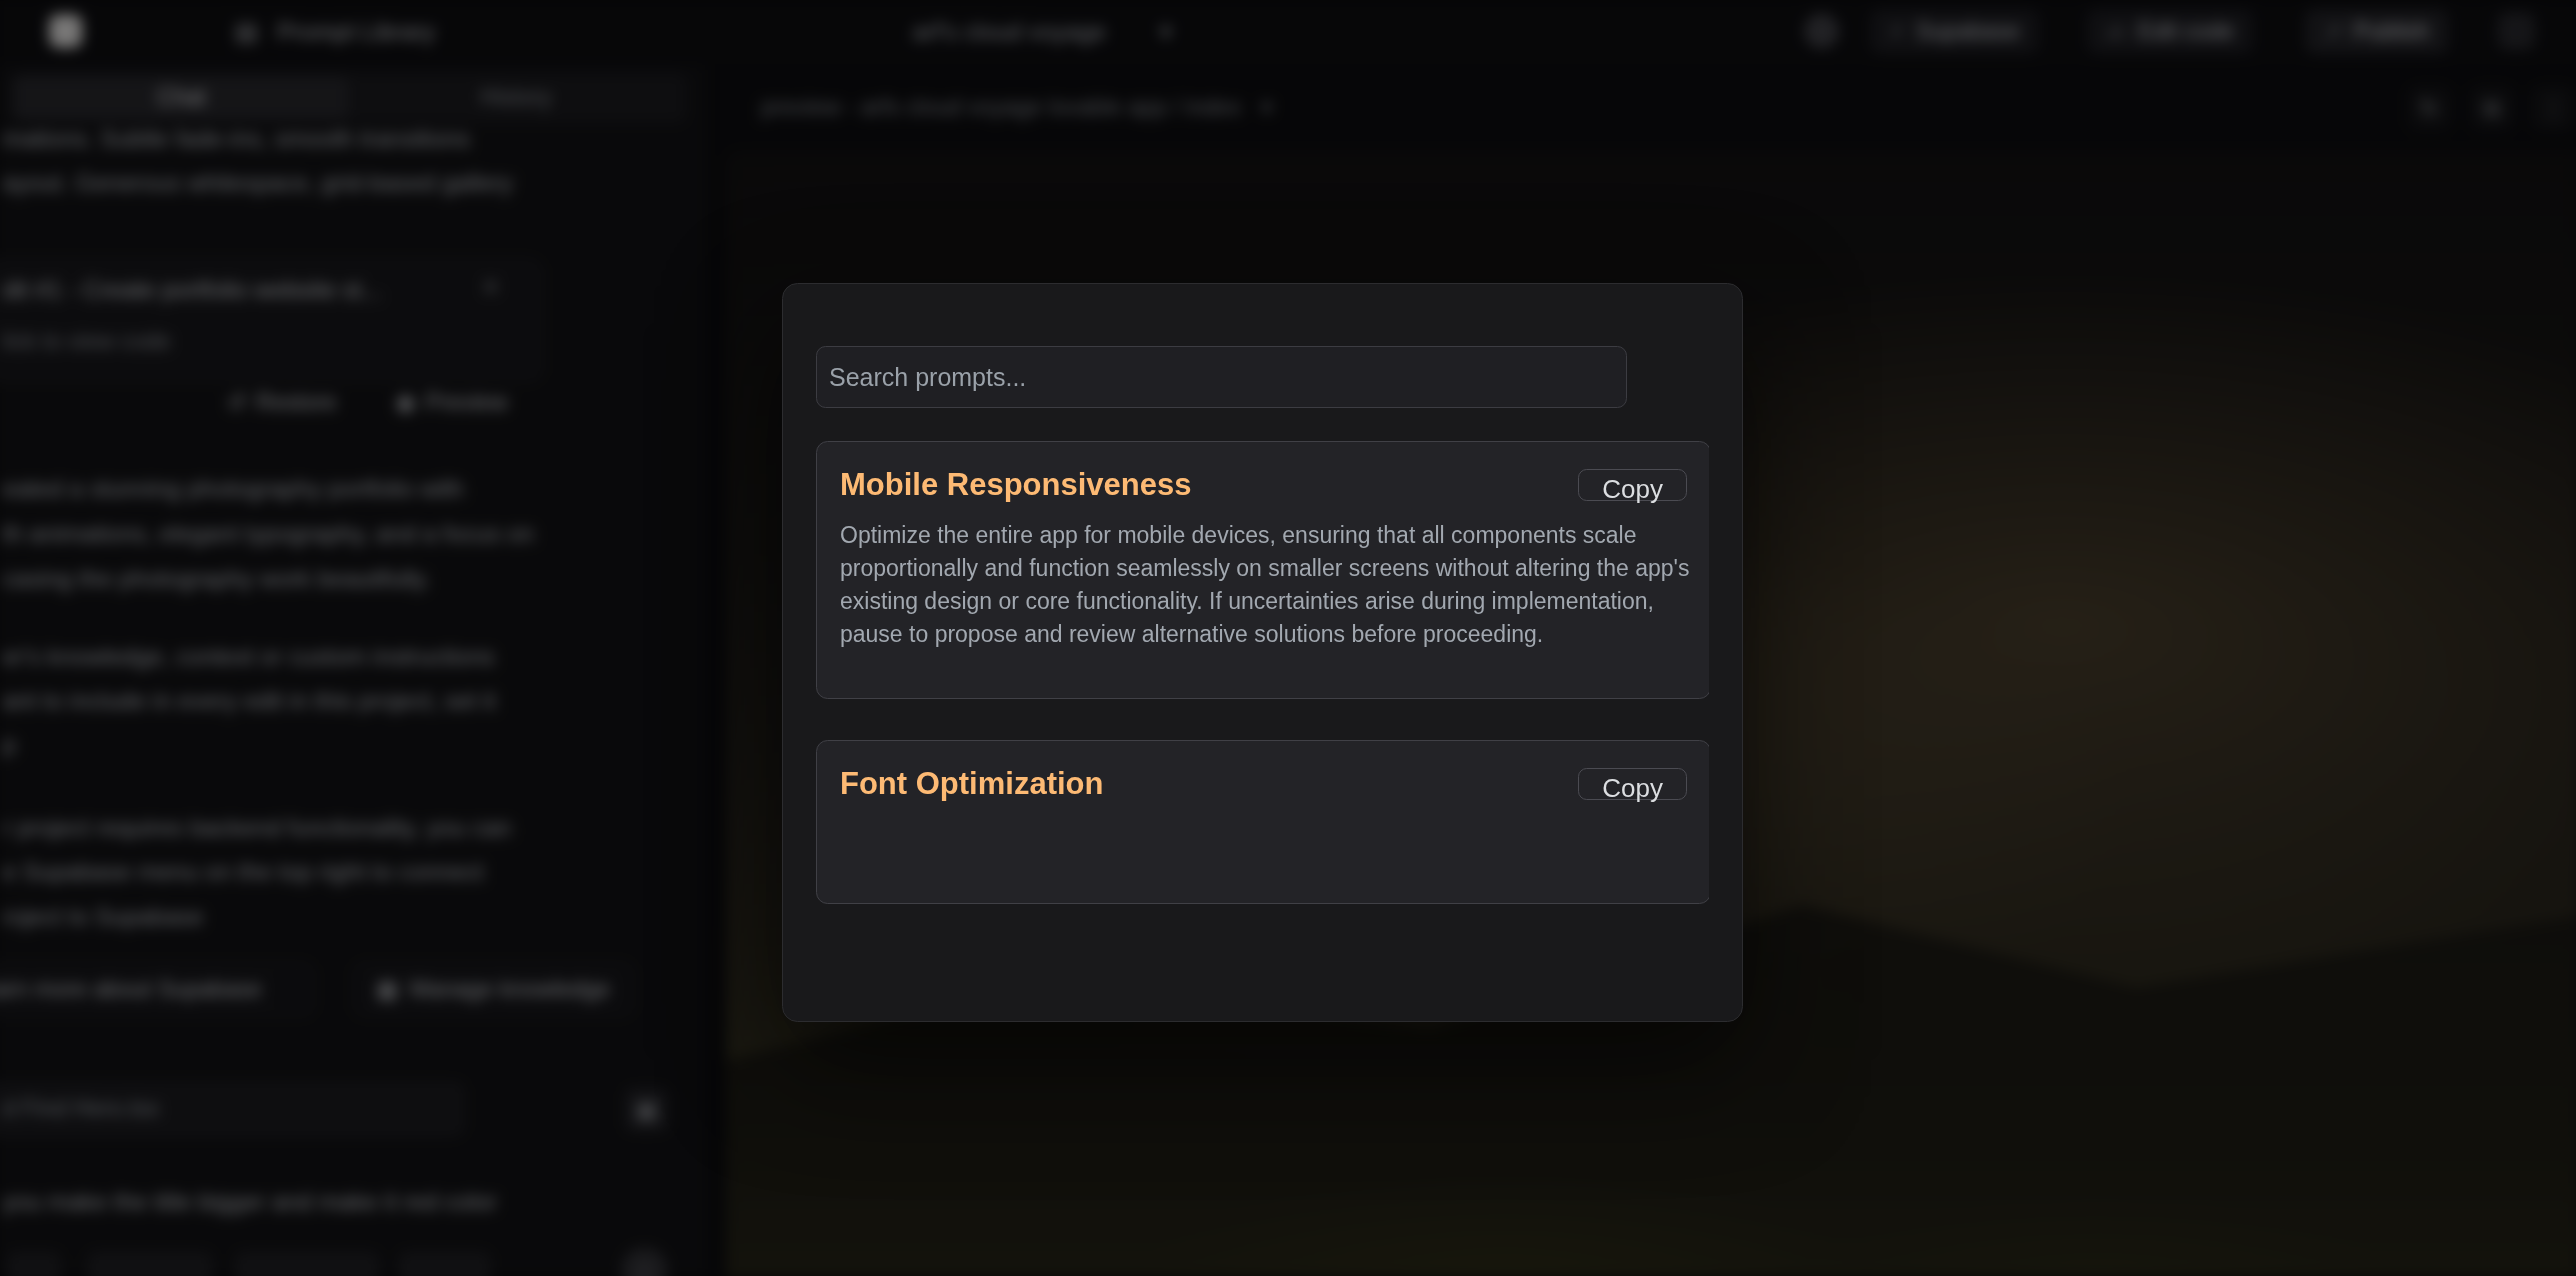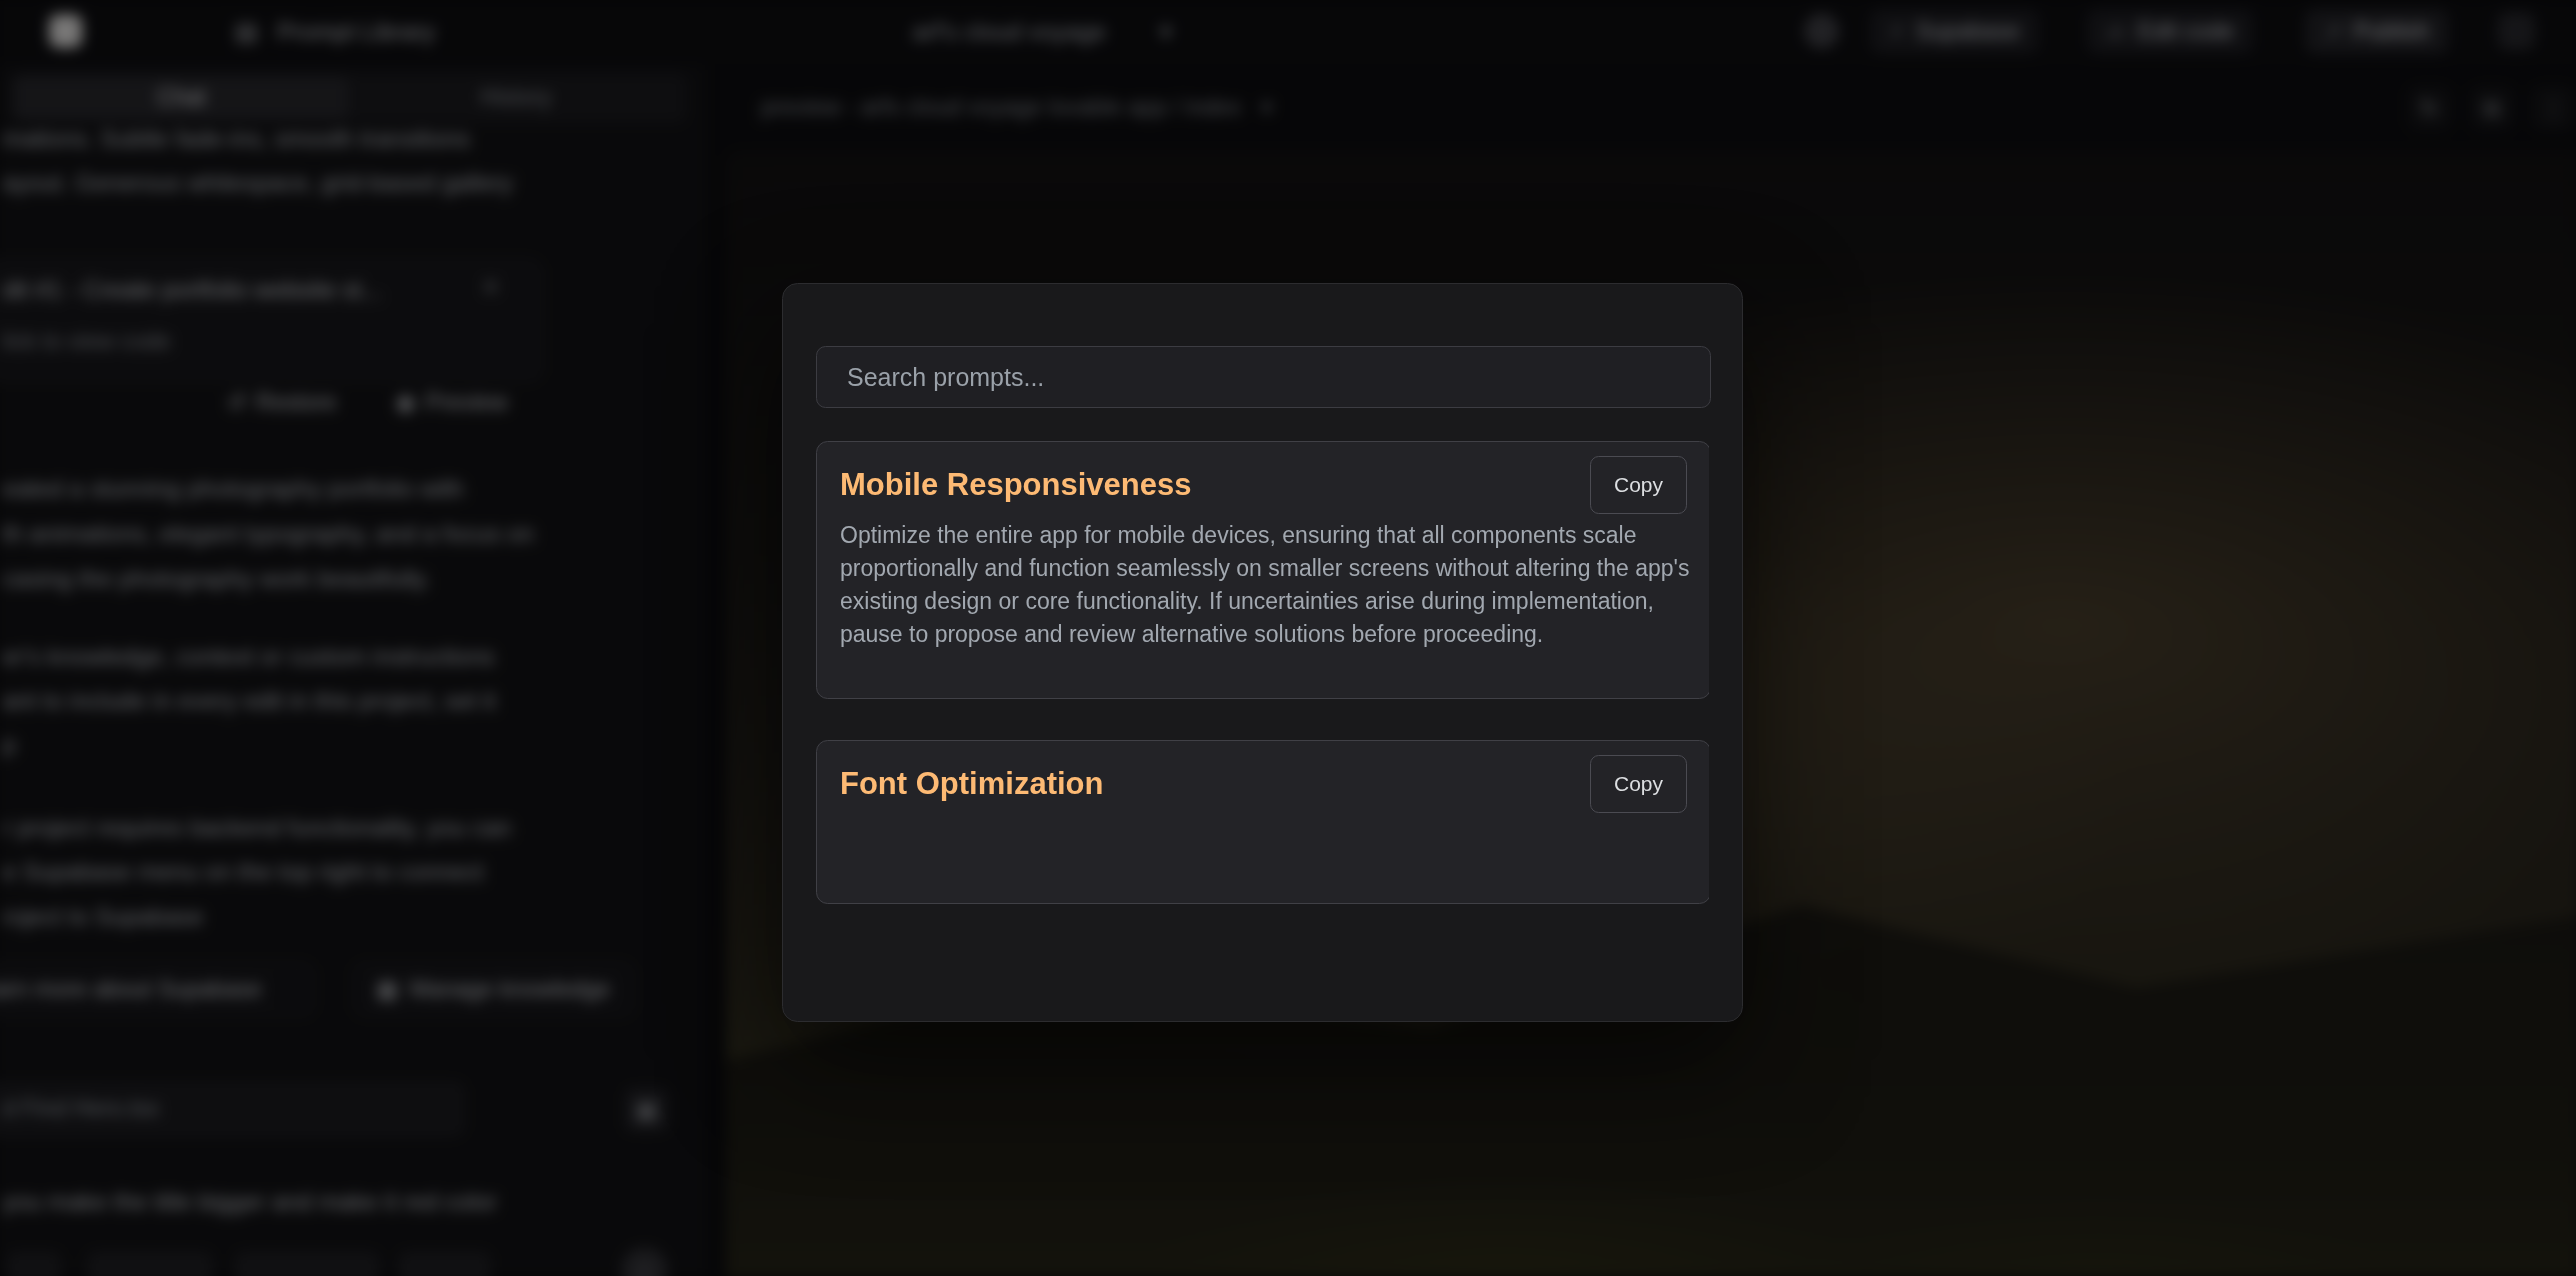--- a/index.html
+++ b/index.html
@@ -59,32 +59,32 @@
   .ridge { position:absolute; left:0; bottom:0; width:100%; height:46%; background:#12100a; opacity:.8;
     clip-path:polygon(0 58%,18% 42%,38% 52%,58% 28%,76% 44%,100% 30%,100% 100%,0 100%); }
 
   
   .overlay { position:absolute; inset:0; background:rgba(8,8,9,.5); }
   .modal { position:absolute; left:782px; top:283px; width:961px; height:739px; background:#19191b;
            border:1px solid #2c2c2f; border-radius:15.4px; padding:31px 33px; box-shadow:0 39px 116px rgba(0,0,0,.65); }
   .modal-header { display:flex; align-items:center; justify-content:space-between; height:42px; }
   .modal-title { font-size:29px; font-weight:700; color:#f4f4f5; letter-spacing:0.2px; }
   .modal-close { font-size:37px; line-height:29px; color:#7d8187; cursor:pointer; font-weight:400; }
-  .search { margin-top:31px; width:895px; height:62px; background:#1f1f23; border:1px solid #3c3c42; border-radius:9.6px;
-            padding:0 30px; font-size:25px; color:#8b5cf6; outline:none;
+  .search { margin-top:31px; width:811px; height:62px; background:#1f1f23; border:1px solid #3c3c42; border-radius:9.6px;
+            padding:0 12px; font-size:25px; color:#8b5cf6; outline:none;
             font-family:"Liberation Sans","DejaVu Sans",sans-serif; }
   .search::placeholder { color:#9aa1a9; }
   .prompt-list { margin-top:33px; height:491px; overflow:hidden; }
   .pcard { width:895px; background:#232327; border:1px solid #404046; border-radius:11.6px; padding:17.3px 23px; overflow:hidden; }
   .pcard + .pcard { margin-top:41px; }
   .pcard-1 { height:258px; } .pcard-2 { height:164px; } .pcard-3 { height:67px; background:#232327; }
   .pcard-head { display:flex; align-items:center; justify-content:space-between; height:52px; }
   .pcard-title { font-size:31px; font-weight:700; color:#fdba74; }
-  .copy-btn { min-width:90px; height:58px; border:1px solid #4b4b52; border-radius:8.7px; background:transparent;
-              color:#dcdee1; font-size:21px; padding:4px 23px; cursor:pointer;
+  .copy-btn { min-width:90px; height:32px; border:1px solid #4b4b52; border-radius:8.7px; background:transparent;
+              color:#dcdee1; font-size:26px; padding:4px 23px; cursor:pointer;
               font-family:"Liberation Sans","DejaVu Sans",sans-serif; }
   .pcard-body { margin-top:7.7px; font-size:23px; line-height:33px; color:#a2a8b0; width:851px; }
 </style>
 </head>
 <body>
 
 <div id="backdrop">
 
   <header class="topbar">
     <div class="logo"></div>

